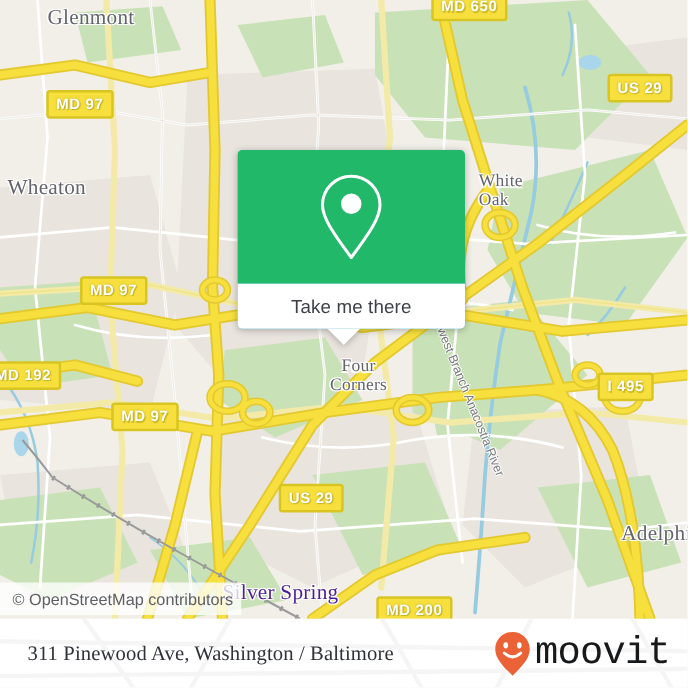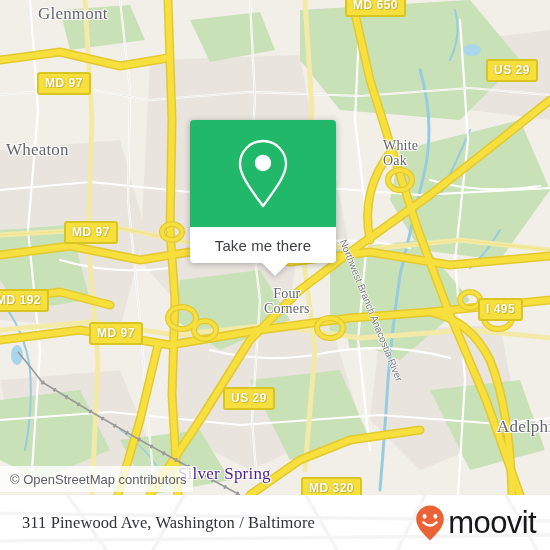--- a/index.html
+++ b/index.html
@@ -105,21 +105,21 @@
   
   .callout {
     position: absolute;
     left: 190px;
     top: 120px;
     width: 170px;
     filter: drop-shadow(0 1px 3px rgba(0,0,0,.28));
   }
   .callout-body {
     position: relative;
-    width: 146px;
+    width: 182px;
     border-radius: 4px;
     overflow: hidden;
     background: #7dd3fc;
   }
   .callout-top {
     height: 107px;
     background: #21b86a;
     display: flex;
     align-items: center;
     justify-content: center;
@@ -180,21 +180,21 @@
   }
   .brand {
     position: relative;
     display: flex;
     align-items: center;
     gap: 2px;
   }
   .brand-word {
     color: #17181a;
     font-size: 31px;
-    font-family: Liberation Sans, sans-serif;
+    font-family: Liberation Mono, monospace;
     font-weight: 400;
     letter-spacing: -.6px;
     line-height: 31px;
   }
 </style>
 </head>
 <body>
 
 <div id="app">
 
@@ -367,21 +367,21 @@
     <div class="river-label" style="left:348px; top:238px; transform: rotate(68deg); transform-origin: left top;">Northwest Branch Anacostia River</div>
 
     <div class="shield" style="left:345px; top:-6px;">MD 650</div>
     <div class="shield" style="left:486px; top:59px;">US 29</div>
     <div class="shield" style="left:37px; top:72px;">MD 97</div>
     <div class="shield" style="left:64px; top:221px;">MD 97</div>
     <div class="shield" style="left:-12px; top:289px;">MD 192</div>
     <div class="shield" style="left:89px; top:322px;">MD 97</div>
     <div class="shield" style="left:478px; top:298px;">I 495</div>
     <div class="shield" style="left:223px; top:387px;">US 29</div>
-    <div class="shield" style="left:301px; top:477px;">MD 320</div>
+    <div class="shield" style="left:301px; top:477px;">MD 200</div>
 
     <div class="attribution">
       <span>© OpenStreetMap contributors</span>
     </div>
 
     <div class="callout">
       <div class="callout-body">
         <div class="callout-top">
           <svg width="58" height="72" viewBox="0 0 58 72">
             <path d="M29 3 C16.3 3 6 13.3 6 26 C6 36 14 48 29 68 C44 48 52 36 52 26 C52 13.3 41.7 3 29 3 Z" fill="none" stroke="#ffffff" stroke-width="2.4" stroke-linejoin="round"></path>

